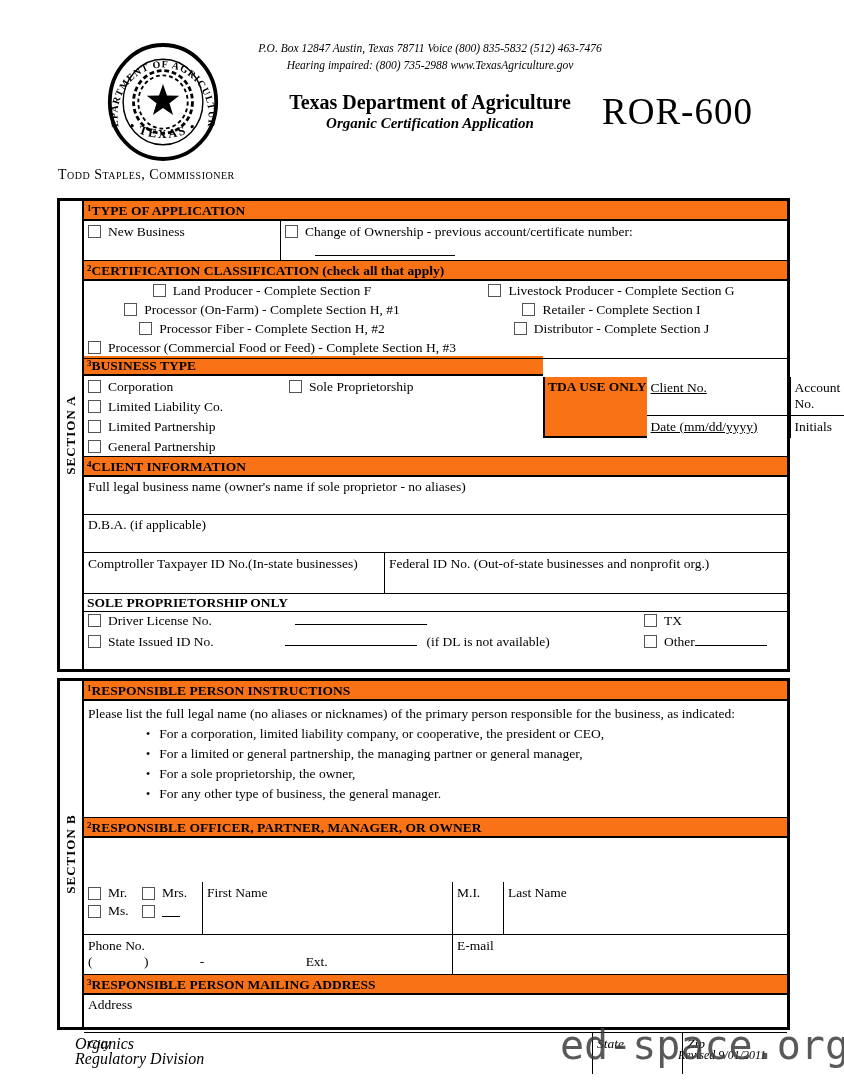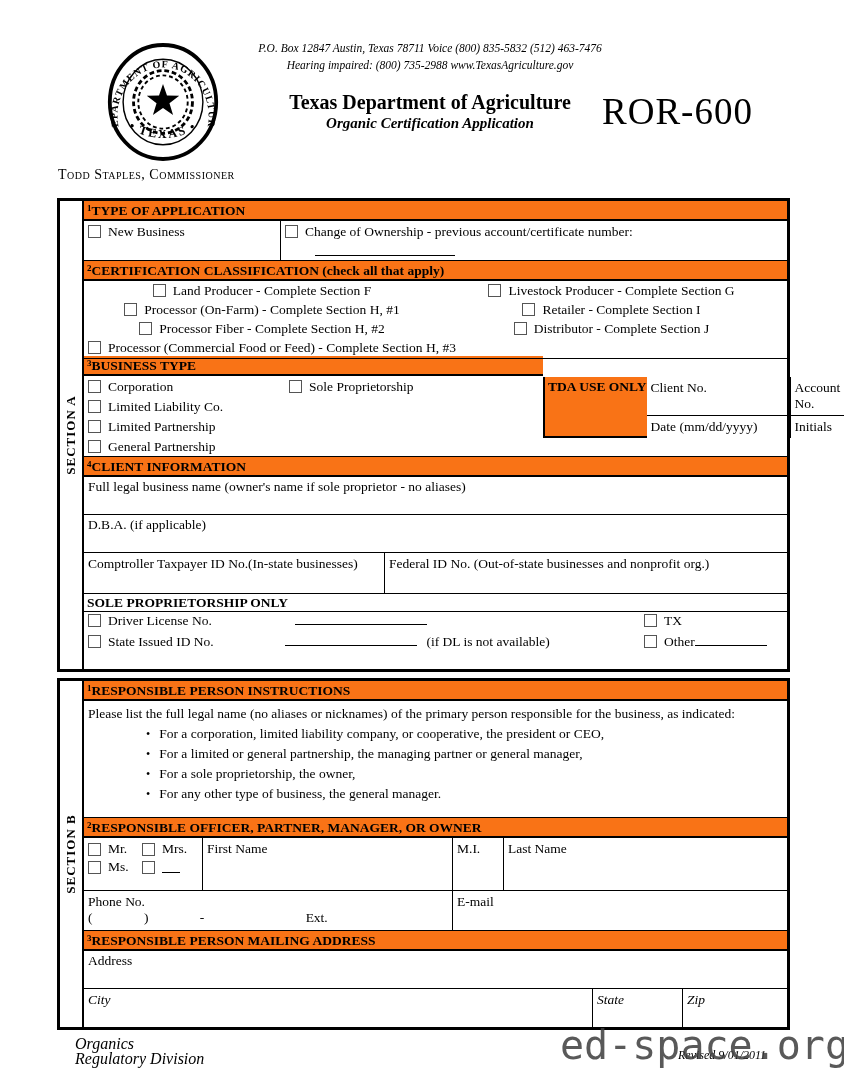--- a/index.html
+++ b/index.html
@@ -59,38 +59,38 @@
   
   .bizrow { height:98px; display:flex; border-bottom:1.5px solid #000; flex:none;align-items:center; }
   .bizleft { width:459px; display:flex; flex-direction:column; }
   .btcols { display:flex; padding:3px 0 0 4px; flex:1; }
   .btcols .col1 { width:201px; }
   .btcols .opt { height:20px; }
   .tdabox { flex:1; border-left:2.5px solid #000; display:flex; flex-direction:row; }
   .tdagrid { flex:1; display:flex; flex-direction:column; }
   .tdar { flex:1; display:flex; }
   .tdar.first { border-bottom:1.5px solid #000; }
-  .tdac1 { width:144px; }
+  .tdac1 { width:144px;text-decoration:underline; }
   .tdac2 { flex:1; }
 
   
   .fieldrow { height:38px; padding:2px 4px; font-size:13.5px; }
   .idrow { height:41px; display:flex; }
   .idrow .c1 { width:301px; flex:none; }
   .idrow .c2 { flex:1; }
 
   
   .sprow { height:21px; padding:1px 0 0 4px; font-size:13.5px; position:relative; flex:none; }
   .sprow .rgrp { position:absolute; left:560px; top:1px; white-space:nowrap; }
 
   
   .instr { height:117px; padding:3px 6px 0 4px; font-size:13.5px; line-height:20px; }
   .bullet { padding-left:58px; }
   .bullet .dot { margin-right:9px; font-size:12px; }
-  .namerow { height:53px; display:flex; }
+  .namerow { height:53px; display:flex;margin-top:44px; }
   .tcell { width:119px; flex:none; padding:2px 0 0 4px; font-size:13.5px; }
   .tcell .tl { height:18px; display:flex; align-items:center; }
   .tcell .tl span.txt { width:34px; }
   .fncell { width:250px; flex:none; }
   .micell { width:51px; flex:none; }
   .lncell { flex:1; }
   .phonerow { height:40px; display:flex; }
   .phonerow .c1 { width:369px; flex:none; }
   .phonerow .c2 { flex:1; }
   .phfmt span { display:inline-block; }

